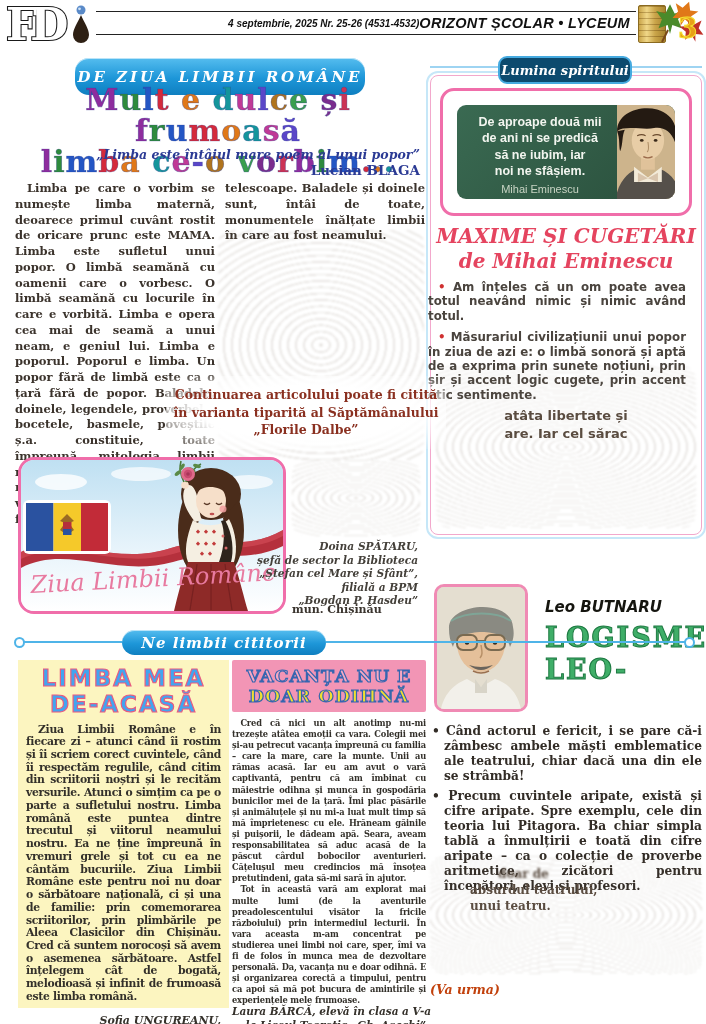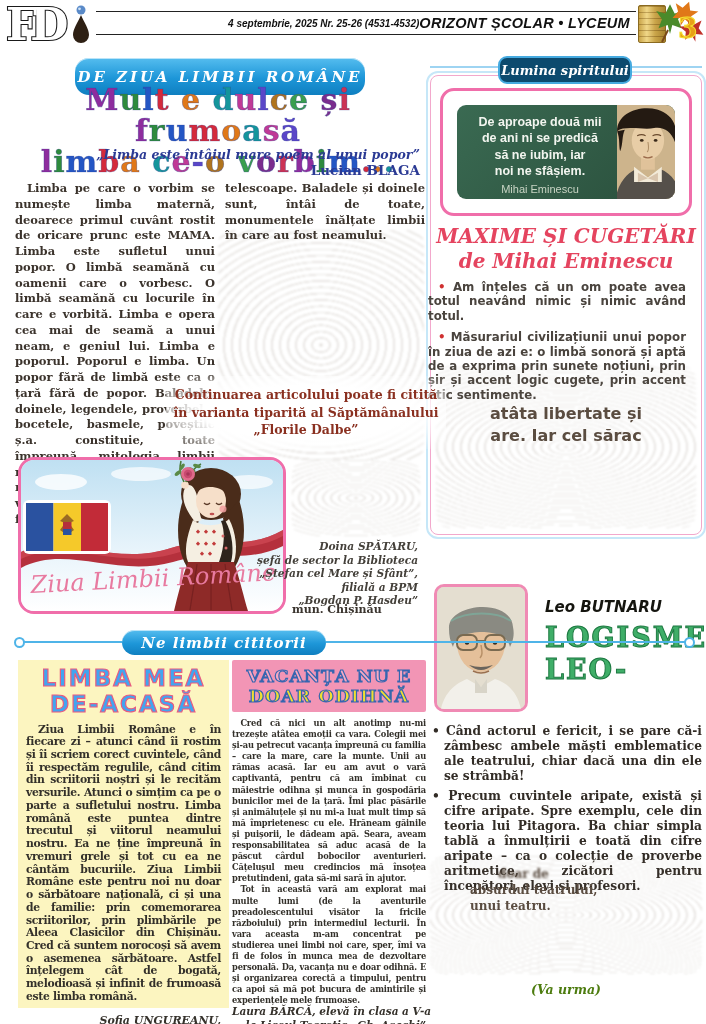--- a/index.html
+++ b/index.html
@@ -62,21 +62,21 @@
   .emi-line{font:bold 12.5px/1.3 "Liberation Sans",sans-serif;color:#f2f5ef;}
   .emi-author{margin-top:4px;font:11px "Liberation Sans",sans-serif;color:#c8d4c4;}
   .emi-portrait{flex:1;}
   .maxime-title{left:436px;top:224px;width:260px;text-align:center;color:#e5445f;
                 font:italic bold 20px/1.25 "DejaVu Serif",serif;}
   .maxims{left:428px;top:280px;width:258px;}
   .maxims p{margin:0 0 7px 0;font:bold 11.8px/1.22 "DejaVu Sans",sans-serif;color:#4a443e;
             text-align:justify;text-indent:10px;}
   .red-dot{color:#d03030;}
   .swirl-frags{display:flex;flex-direction:column;align-items:center;justify-content:center;
-               font-family:"DejaVu Sans",sans-serif;font-size:16px;line-height:1.4;text-align:right;}
+               font-family:"DejaVu Sans",sans-serif;font-size:13px;line-height:1.4;text-align:right;}
   
   .yellow-box{left:18px;top:660px;width:211px;height:348px;background:#fcf5c0;padding:6px 8px;
               box-sizing:border-box;}
   .yellow-title{text-align:center;font-family:"DejaVu Sans",sans-serif;font-weight:bold;font-size:23px;
                 line-height:1.12;letter-spacing:2px;color:#41a5f0;-webkit-text-stroke:1.2px #e85c80;}
   .yellow-body{margin-top:6px;font-size:10.8px;line-height:1.18;font-weight:bold;color:#33302a;
                text-align:justify;letter-spacing:-.3px;text-indent:12px;}
   .sig{margin-top:4px;text-align:right;font:italic bold 11px/1.3 "DejaVu Serif",serif;color:#35312b;}
   .mid-col{left:232px;top:660px;width:194px;}
   .mid-title{height:52px;background:#f295b5;display:flex;flex-direction:column;align-items:center;
@@ -91,22 +91,22 @@
   .mid-sig{text-align:right;font:italic bold 10.5px/1.3 "DejaVu Serif",serif;color:#35312b;white-space:nowrap;}
   
   .leo-photo{left:434px;top:584px;width:94px;height:128px;border:3px solid #f08ab4;border-radius:10px;
              overflow:hidden;box-sizing:border-box;background:#e4ded0;}
   .leo-author{left:545px;top:598px;font:italic bold 15px "DejaVu Sans",sans-serif;color:#15150f;}
   .leo-title{left:545px;top:622px;font:bold 27px/1.18 "DejaVu Serif",serif;color:#3fae68;
              -webkit-text-stroke:1px #1e7a42;letter-spacing:2px;}
   .leo-items{left:432px;top:724px;width:270px;}
   .leo-items p{margin:0 0 5px 0;font:bold 12.2px/1.23 "DejaVu Serif",serif;color:#322c26;
                text-align:justify;padding-left:12px;text-indent:-12px;}
-  .va-urma{left:430px;top:982px;width:272px;text-align:center;
-           font:italic bold 12.5px "DejaVu Serif",serif;color:#4d7c0f;}
+  .va-urma{left:430px;top:982px;width:272px;text-align:left;
+           font:italic bold 12.5px "DejaVu Serif",serif;color:#c2410c;}
 </style>
 </head>
 <body>
 
 <div id="page">
 
   <svg class="abs" style="left:6px;top:2px;" width="62" height="44" viewBox="0 0 62 44">
     <text x="0" y="38" font-size="44" font-family="DejaVu Serif" font-weight="bold" fill="#ffffff" stroke="#1a1a1a" stroke-width="2.2" paint-order="stroke" letter-spacing="-7">FD</text>
   </svg>
   <svg class="abs" style="left:70px;top:4px;" width="22" height="40" viewBox="0 0 22 40">

